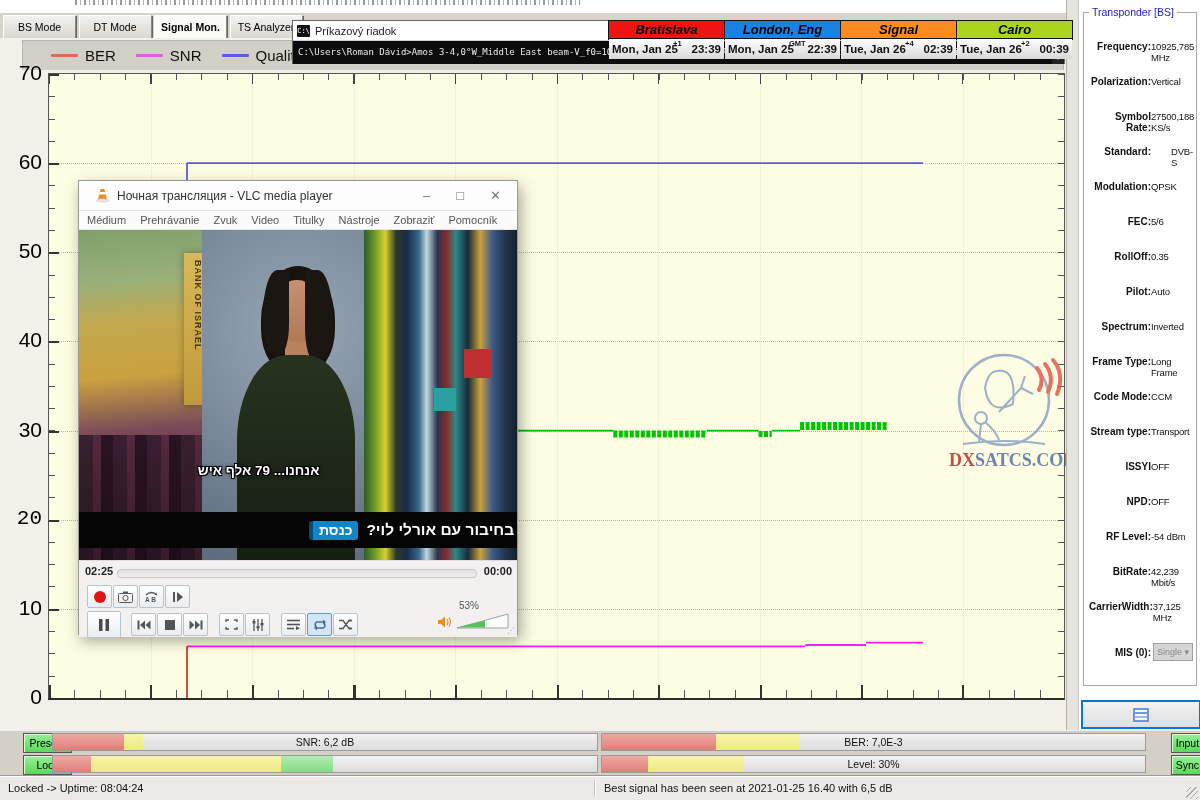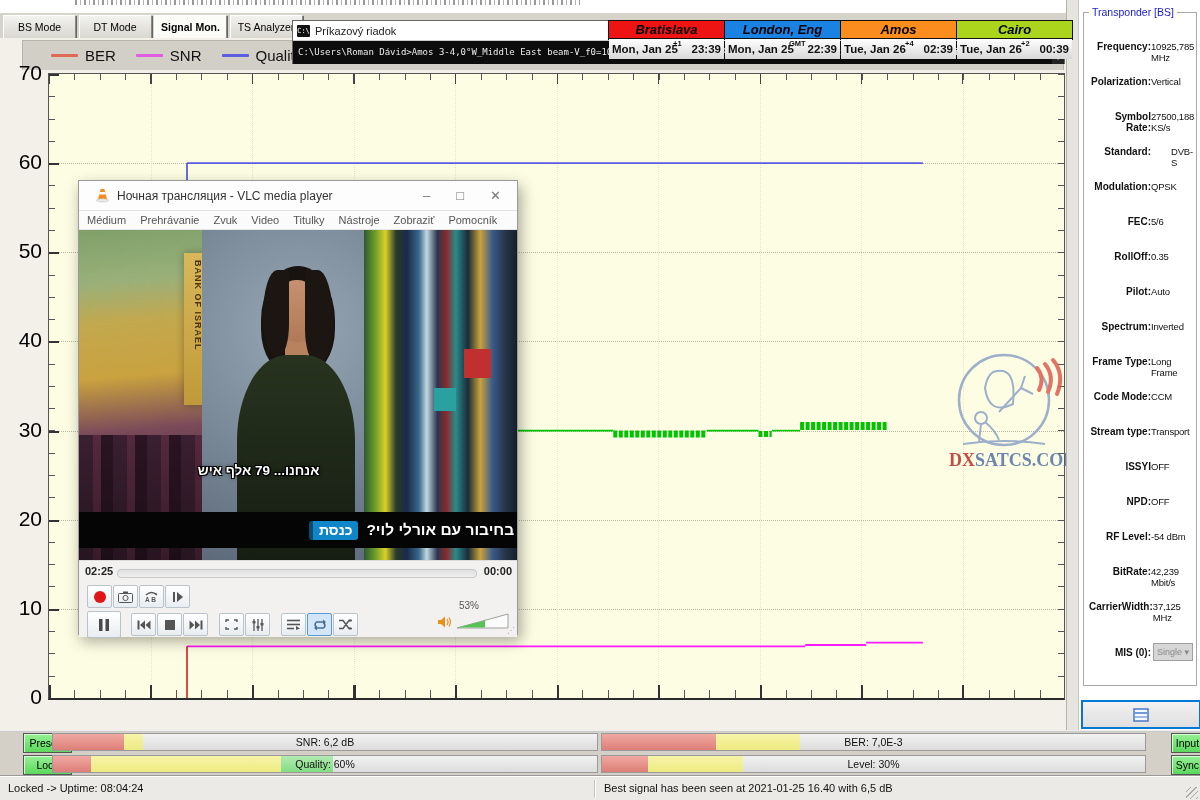--- a/index.html
+++ b/index.html
@@ -162,21 +162,21 @@
           <div class="legend-dash" style="background: rgb(34, 204, 34);"></div>
           <span>Level</span>
         </div>
       </div>
     <div id="ylabels">
         <div class="ylabel" style="left: 2px; top: 23px;">70</div>
         <div class="ylabel" style="left: 2px; top: 112.143px;">60</div>
         <div class="ylabel" style="left: 2px; top: 201.286px;">50</div>
         <div class="ylabel" style="left: 2px; top: 290.429px;">40</div>
         <div class="ylabel" style="left: 2px; top: 379.571px;">30</div>
-        <div class="ylabel" style="left: 2px; top: 468.714px;">20</div>
+        <div class="ylabel" style="left: 2px; top: 468.714px; font-family: Liberation Mono, monospace;">20</div>
         <div class="ylabel" style="left: 2px; top: 557.857px;">10</div>
         <div class="ylabel" style="left: 2px; top: 647px;">0</div>
       </div>
     <div id="plot">
       <div id="gridlines">
           <div class="grid-h" style="top: 534.857px;"></div>
           <div class="grid-h" style="top: 445.714px;"></div>
           <div class="grid-h" style="top: 356.571px;"></div>
           <div class="grid-h" style="top: 267.429px;"></div>
           <div class="grid-h" style="top: 178.286px;"></div>
@@ -250,21 +250,21 @@
       </div>
       <div class="clock">
         <div class="clock-head" style="background: rgb(26, 130, 226);">London, Eng</div>
         <div class="clock-body">
           <span class="clock-date">Mon, Jan 25</span>
           <span class="clock-tz">GMT</span>
           <span class="clock-time">22:39</span>
         </div>
       </div>
       <div class="clock">
-        <div class="clock-head" style="background: rgb(251, 140, 30);">Amos</div>
+        <div class="clock-head" style="background: rgb(251, 140, 30);">Signal</div>
         <div class="clock-body">
           <span class="clock-date">Tue, Jan 26</span>
           <span class="clock-tz">+4</span>
           <span class="clock-time">02:39</span>
         </div>
       </div>
       <div class="clock">
         <div class="clock-head" style="background: rgb(170, 213, 28);">Cairo</div>
         <div class="clock-body">
           <span class="clock-date">Tue, Jan 26</span>
@@ -537,21 +537,20 @@
     <div class="mtext">BER: 7,0E-3</div>
   </div>
   <div class="ind-btn" style="left:1150px;top:733px">Input TS</div>
 
   <div class="ind-btn" style="left:2px;top:755px">Lock</div>
   <div class="meter" style="left:52px;top:755px;width:546px">
     <div class="seg red" style="left:0;width:7%"></div>
     <div class="seg yellow" style="left:7%;width:35%"></div>
     <div class="seg green" style="left:42%;width:9.5%"></div>
     <div class="seg rest" style="left:51.5%;width:48.5%"></div>
-    <div class="mtext">Quality: 60%</div>
   </div>
   <div class="meter" style="left:601px;top:755px;width:545px">
     <div class="seg red" style="left:0;width:8.4%"></div>
     <div class="seg yellow" style="left:8.4%;width:17.6%"></div>
     <div class="seg rest" style="left:26%;width:74%"></div>
     <div class="mtext">Level: 30%</div>
   </div>
   <div class="ind-btn" style="left:1150px;top:755px">Sync TS</div>
 
   <div id="statusbar" class="abs">

